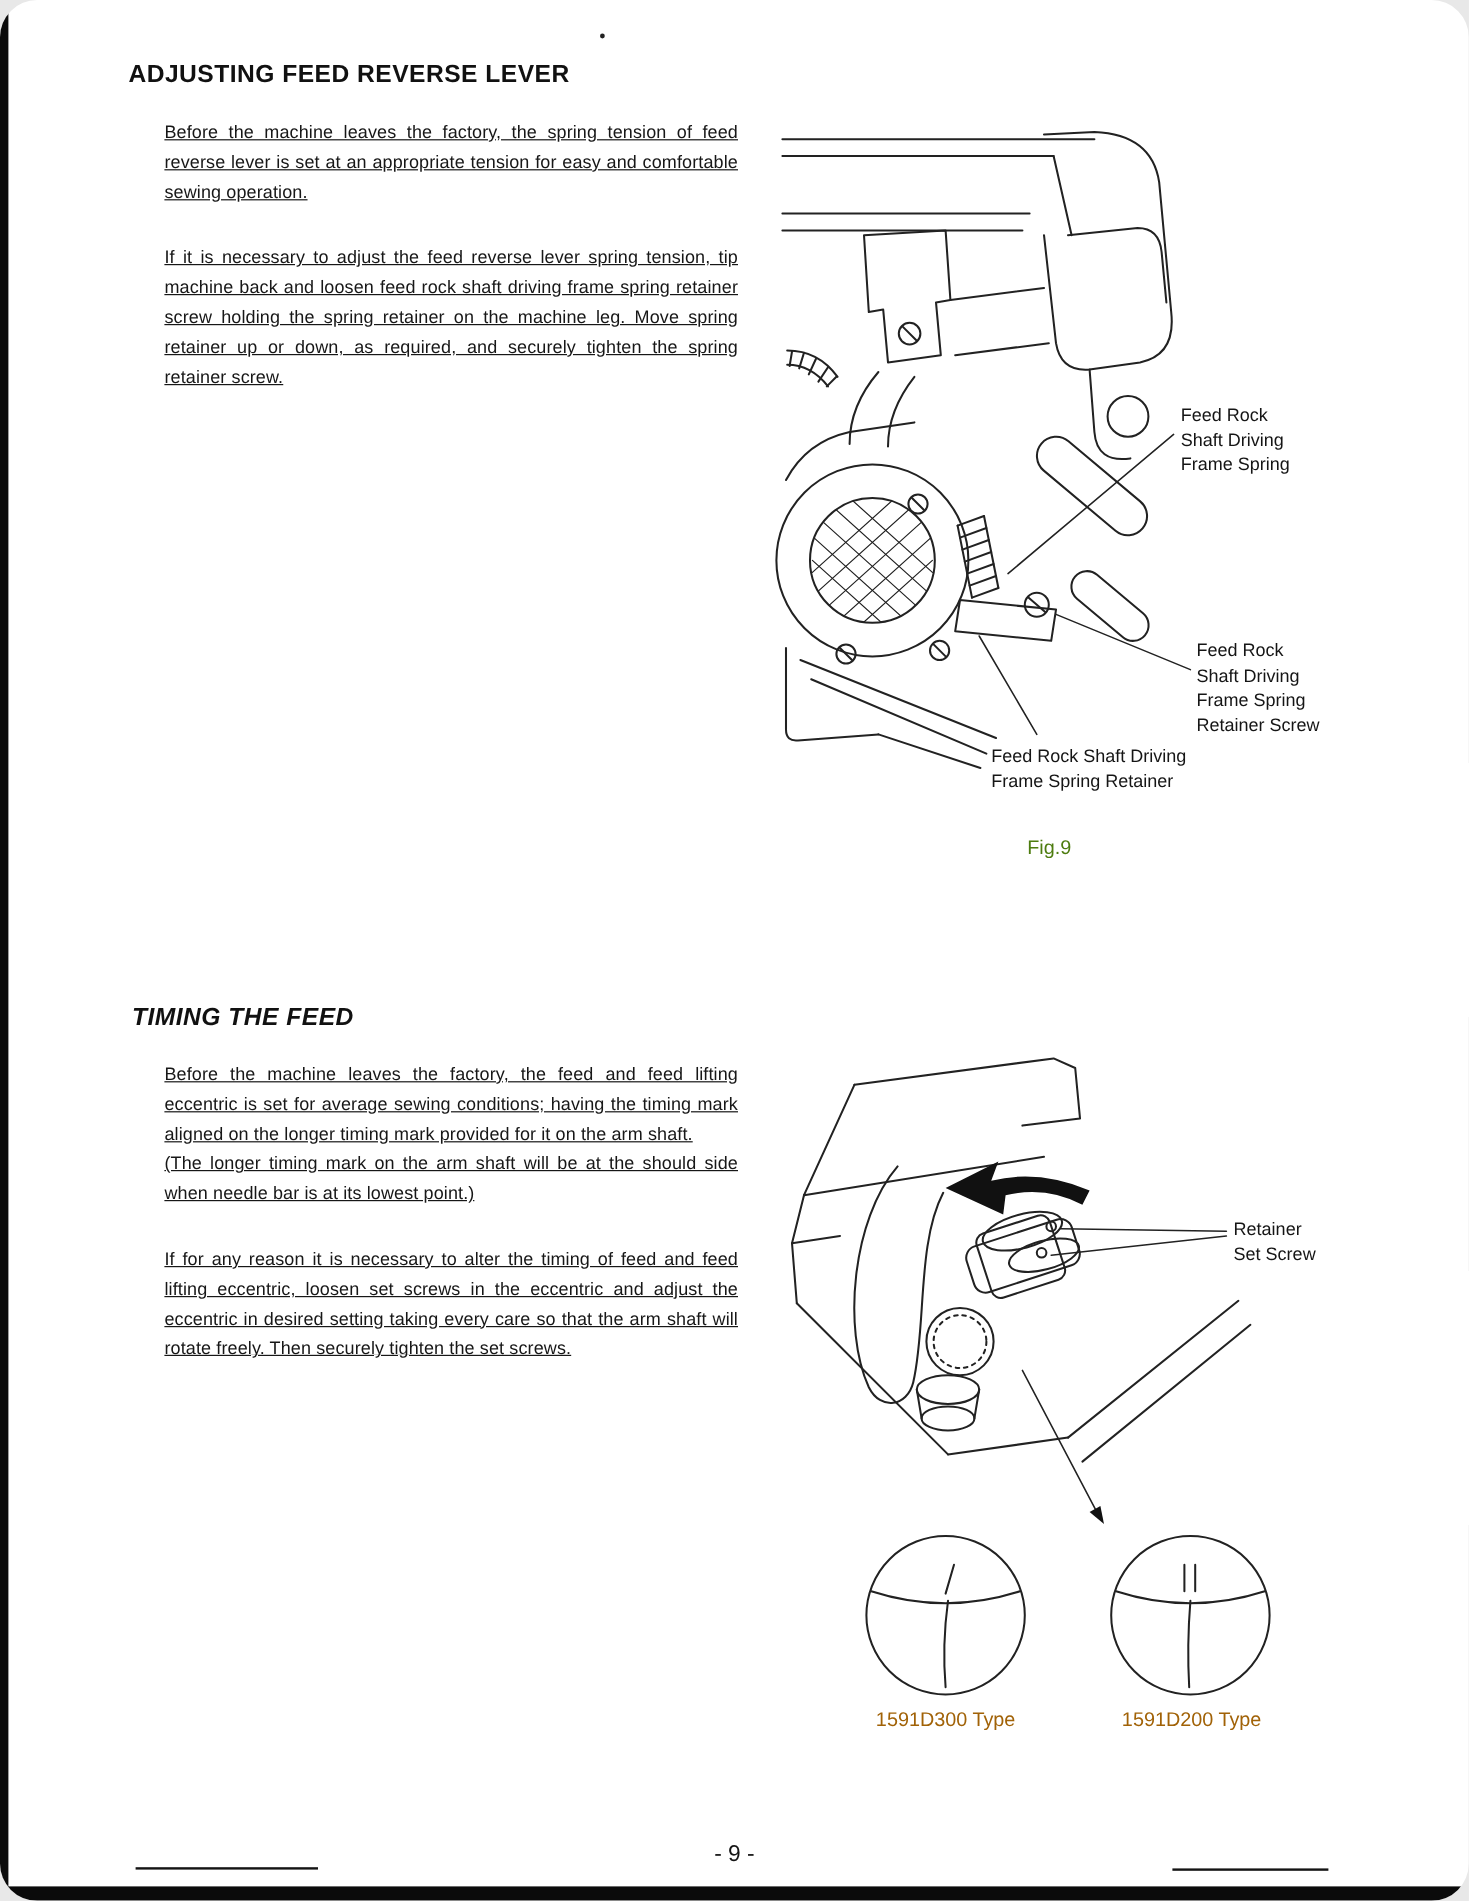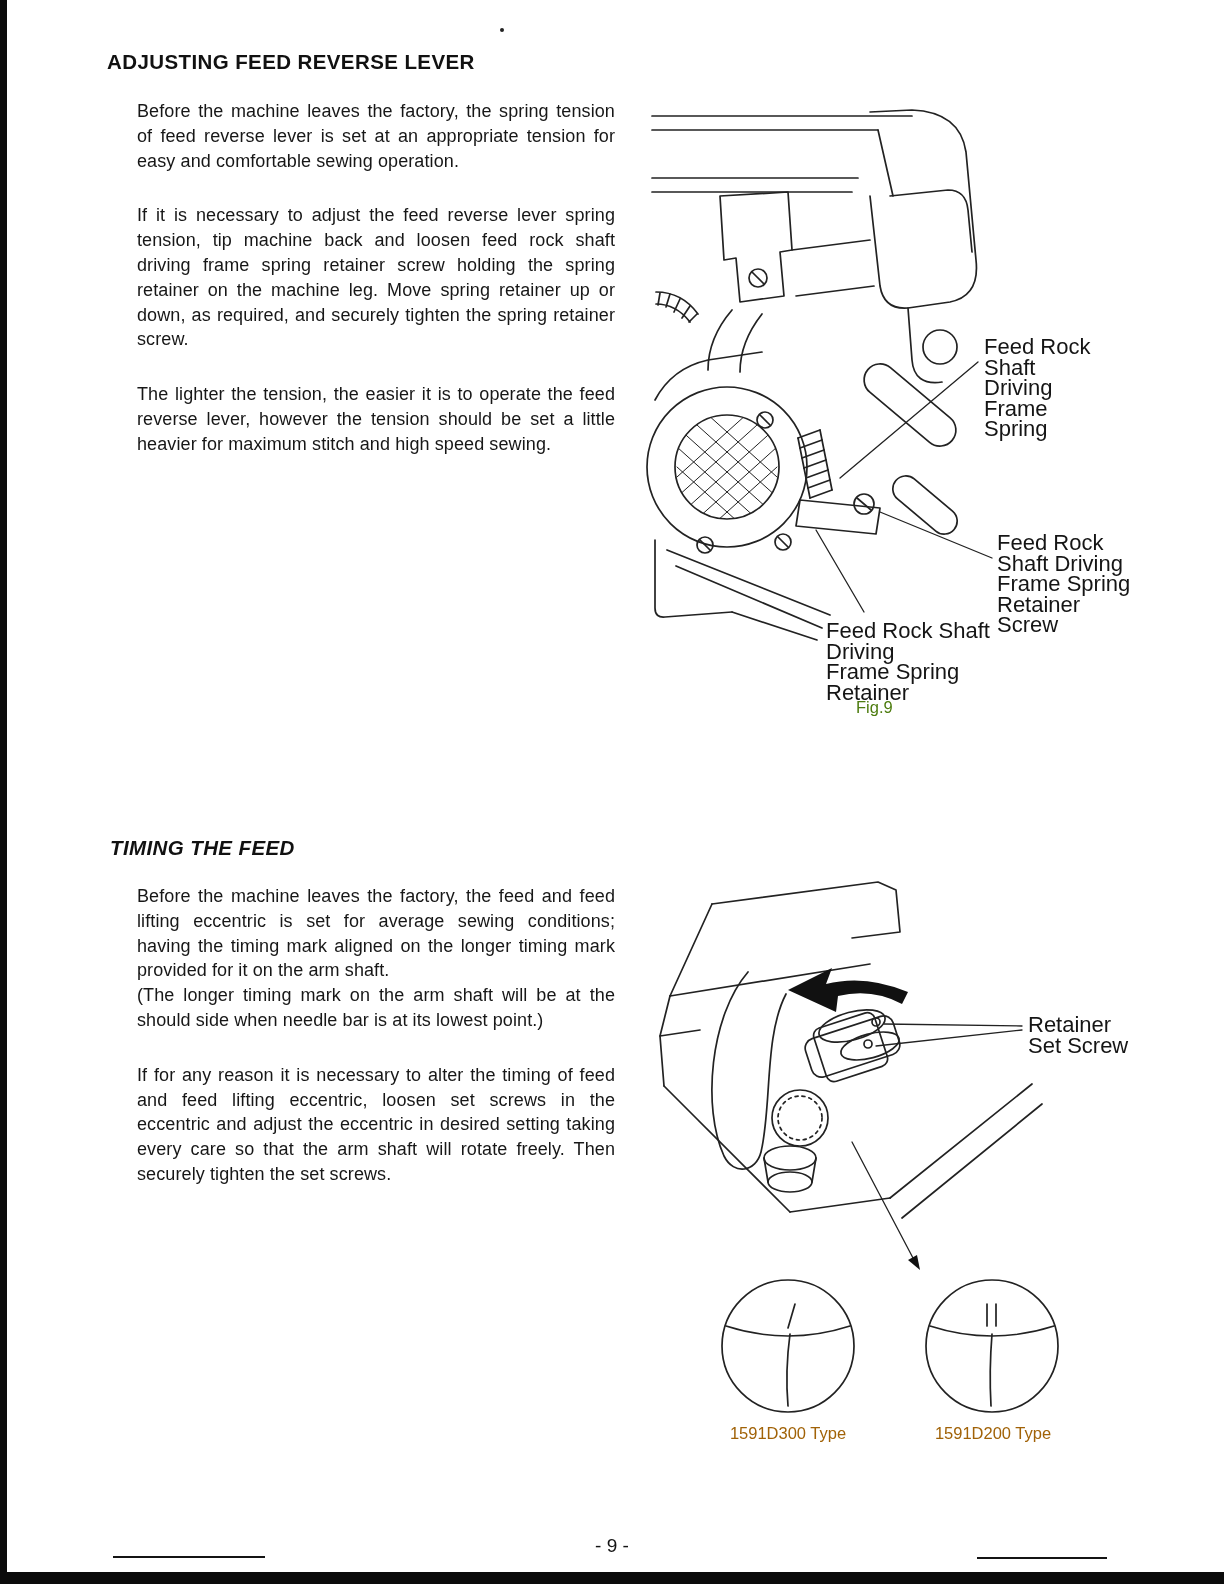--- a/index.html
+++ b/index.html
@@ -3,29 +3,30 @@
 <meta charset="utf-8">
 <style>
   html,body{margin:0;padding:0;background:#e8e8e8;}
   .page{
     position:relative;
     width:1224px;height:1584px;
     background:#ffffff;
     font-family:"Liberation Sans","DejaVu Sans",sans-serif;
     color:#171717;
     overflow:hidden;
+    border-radius:31px;
   }
   .abs{position:absolute;}
   .heading{
     font-size:20.5px;font-weight:bold;letter-spacing:.4px;color:#111;
   }
-  .bodycol{width:478px;font-size:18px;line-height:24.8px;letter-spacing:.1px;text-align:justify;}
+  .bodycol{width:478px;font-size:15px;line-height:24.8px;letter-spacing:.1px;text-align:justify;text-decoration:underline;}
   .bodycol p{margin:0 0 30px 0;}
   .bodycol p.tight{margin:0;}
-  .lbl{font-size:22px;line-height:20.5px;white-space:pre-line;color:#151515;}
+  .lbl{font-size:15px;line-height:20.5px;white-space:pre-line;color:#151515;}
   .caption{font-size:16.5px;color:#4d7c0f;}
   .typelabel{font-size:16.5px;color:#a16207;width:140px;text-align:center;}
   .pagenum{left:0;right:0;text-align:center;font-size:19px;color:#141414;}
   .rule{height:2px;background:#141414;}
   .edge-left{left:0;top:0;width:7px;height:1584px;background:#0b0b0b;}
   .edge-bottom{left:0;bottom:0;width:1224px;height:12px;background:#0b0b0b;}
   .dot{width:4px;height:4px;border-radius:50%;background:#222;}
   svg{display:block;}
 </style>
 </head>
@@ -33,21 +34,20 @@
 
 <div class="page">
 
   <div class="abs dot" style="left:500px;top:28px;"></div>
 
   <div class="abs heading" style="left:107px;top:50px;">ADJUSTING FEED REVERSE LEVER</div>
 
   <div class="abs bodycol" style="left:137px;top:99px;">
     <p>Before the machine leaves the factory, the spring tension of feed reverse lever is set at an appropriate tension for easy and comfortable sewing operation.</p>
     <p>If it is necessary to adjust the feed reverse lever spring tension, tip machine back and loosen feed rock shaft driving frame spring retainer screw holding the spring retainer on the machine leg. Move spring retainer up or down, as required, and securely tighten the spring retainer screw.</p>
-    <p>The lighter the tension, the easier it is to operate the feed reverse lever, however the tension should be set a little heavier for maximum stitch and high speed sewing.</p>
   </div>
 
   <svg class="abs" style="left:612px;top:100px;" width="400" height="580" viewBox="0 0 400 580">
     <defs>
       <clipPath id="bossClip">
           <circle cx="115" cy="367" r="52"></circle>
         </clipPath>
     </defs>
     <g stroke="#222" stroke-width="1.7" fill="none" stroke-linejoin="round" stroke-linecap="round">
 

